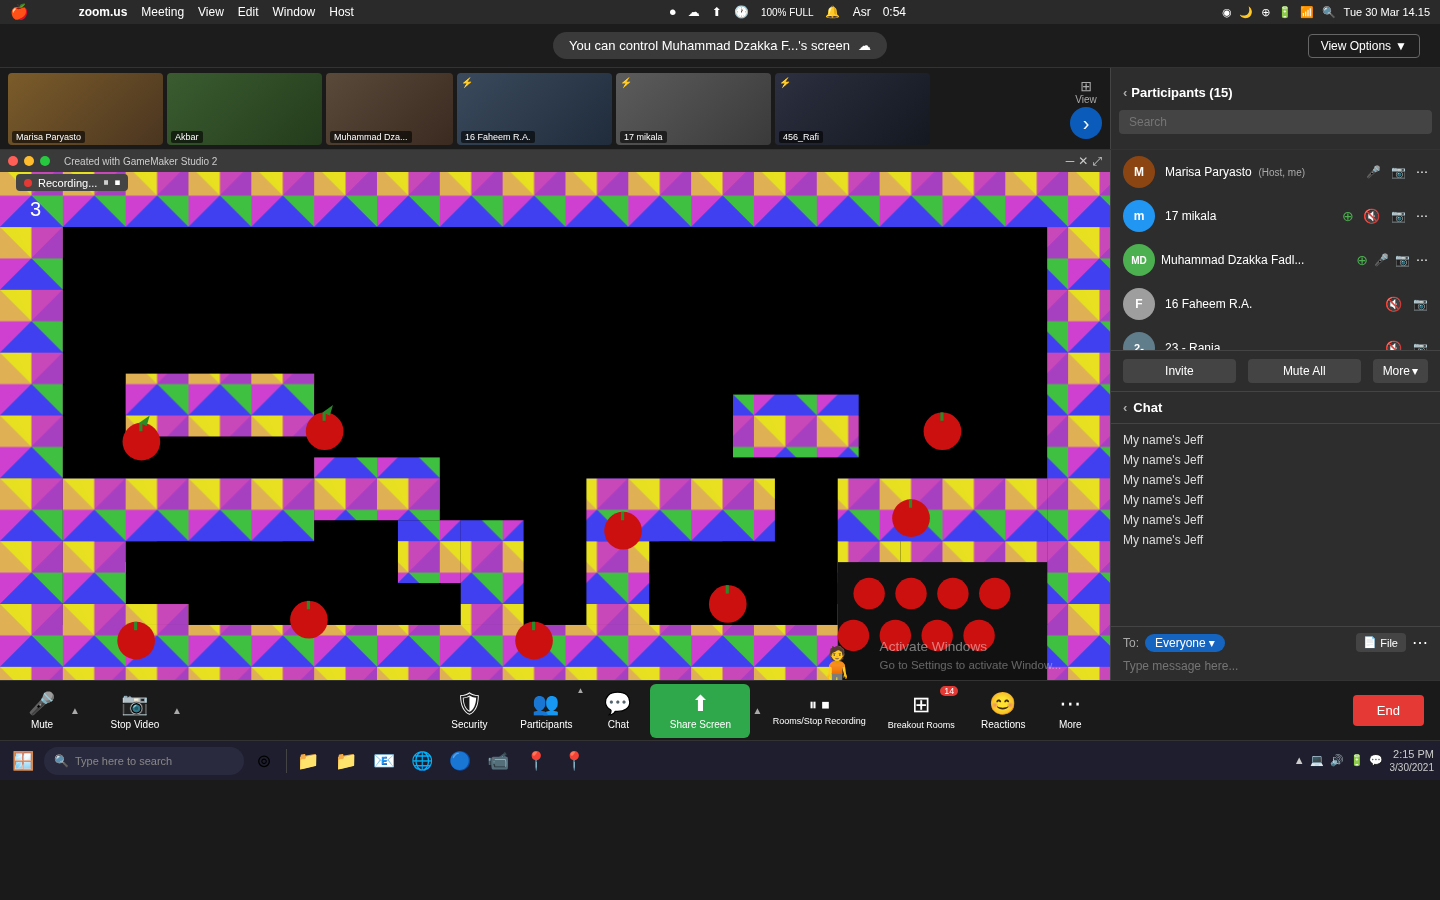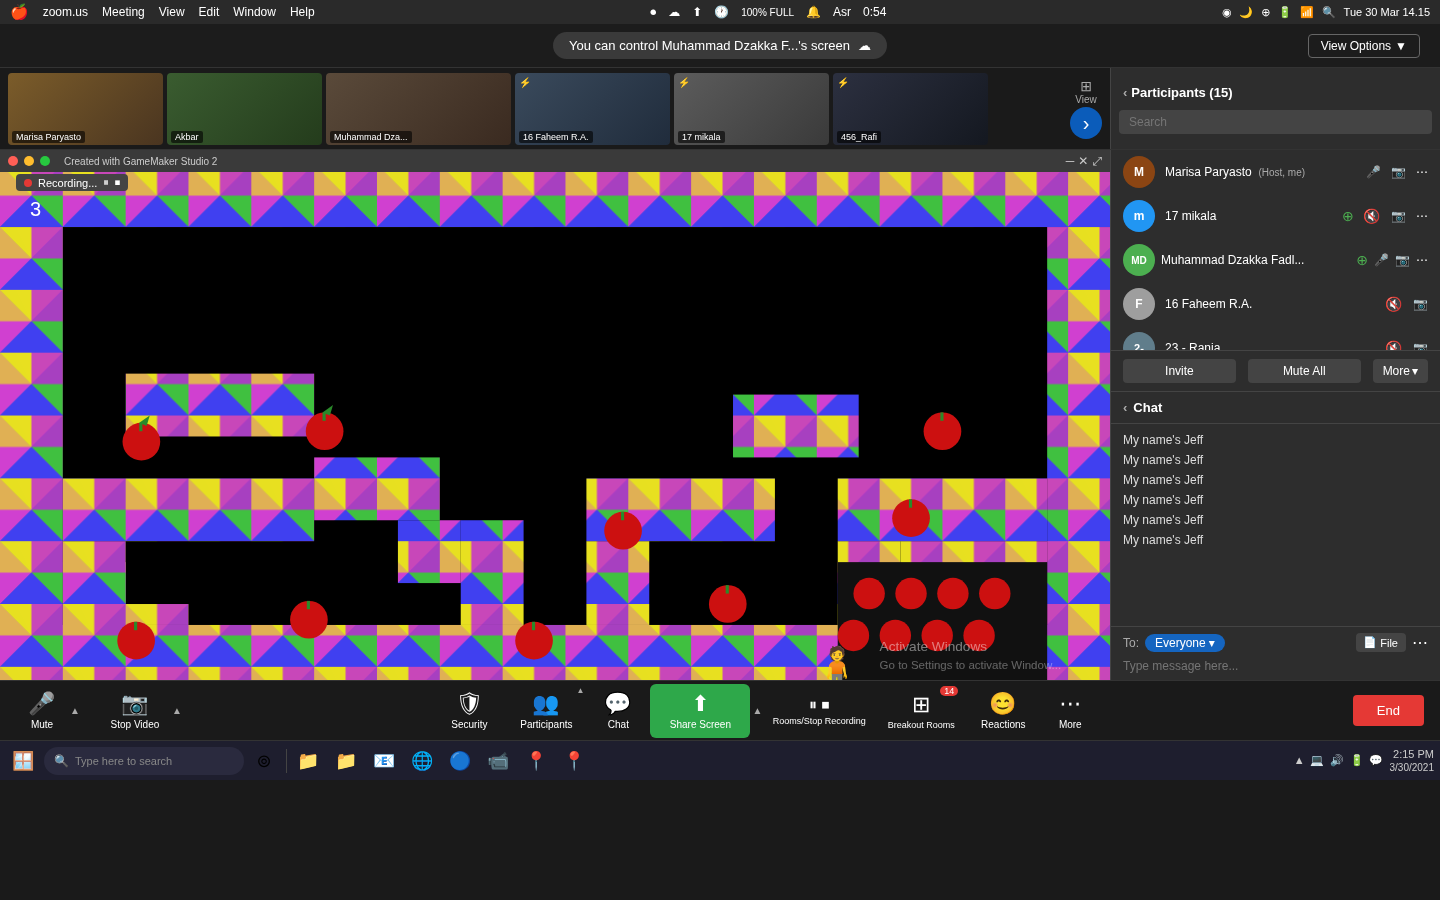--- a/index.html
+++ b/index.html
@@ -3,26 +3,26 @@
   <meta charset="utf-8">
   <style>
     * { margin: 0; padding: 0; box-sizing: border-box; }
     body { width: 1440px; height: 900px; overflow: hidden; background: #1a1a1a; font-family: -apple-system, BlinkMacSystemFont, 'Helvetica Neue', sans-serif; }
   </style>
 </head>
 <body>
 
 <div style="width:1440px; height:24px; background:#2a2a2a; display:flex; align-items:center; padding:0 10px; font-size:12px; color:#fff; gap:14px;">
   <span style="font-size:15px;">🍎</span>
-  <span style="font-weight:400;">zoom.us</span>
+  <span style="font-weight:700;margin-left:36px;">zoom.us</span>
   <span>Meeting</span>
   <span>View</span>
   <span>Edit</span>
   <span>Window</span>
-  <span>Help</span>
+  <span>Host</span>
   <div style="flex:1; display:flex; justify-content:center; gap:12px; align-items:center;">
     <span>⏺</span>
     <span>☁</span>
     <span>⬆</span>
     <span>🕐</span>
     <span style="font-size:10px;">100% FULL</span>
     <span>🔔</span>
     <span>Asr</span>
     <span>0:54</span>
   </div>
@@ -51,21 +51,21 @@
 <div style="width:1440px; height:82px; display:flex; background:#1a1a1a; border-bottom:1px solid #333;">
 
   <div style="flex:1; display:flex; align-items:center; padding:4px 8px; gap:4px; overflow:hidden;">
 
     <div style="width:155px;height:72px;background:linear-gradient(135deg,#7B5C2A,#4a3520);border-radius:4px;position:relative;flex-shrink:0;">
       <div style="position:absolute;bottom:2px;left:4px;background:rgba(0,0,0,0.6);color:#fff;font-size:9px;padding:1px 4px;border-radius:2px;">Marisa Paryasto</div>
     </div>
     <div style="width:155px;height:72px;background:linear-gradient(135deg,#3A5C30,#243c1c);border-radius:4px;position:relative;flex-shrink:0;">
       <div style="position:absolute;bottom:2px;left:4px;background:rgba(0,0,0,0.6);color:#fff;font-size:9px;padding:1px 4px;border-radius:2px;">Akbar</div>
     </div>
-    <div style="width:185px;height:72px;background:linear-gradient(135deg,#5a4a3a,#3a2a20);border-radius:4px;position:relative;flex-shrink:0;">
+    <div style="width:127px;height:72px;background:linear-gradient(135deg,#5a4a3a,#3a2a20);border-radius:4px;position:relative;flex-shrink:0;">
       <div style="position:absolute;bottom:2px;left:4px;background:rgba(0,0,0,0.6);color:#fff;font-size:9px;padding:1px 4px;border-radius:2px;">Muhammad Dza...</div>
     </div>
     <div style="width:155px;height:72px;background:linear-gradient(135deg,#3a4a5c,#202c3c);border-radius:4px;position:relative;flex-shrink:0;">
       <div style="position:absolute;bottom:2px;left:4px;background:rgba(0,0,0,0.6);color:#fff;font-size:9px;padding:1px 4px;border-radius:2px;">16 Faheem R.A.</div>
       <div style="position:absolute;top:4px;left:4px;color:#f5a623;font-size:10px;">⚡</div>
     </div>
     <div style="width:155px;height:72px;background:linear-gradient(135deg,#5c5c5c,#3a3a3a);border-radius:4px;position:relative;flex-shrink:0;">
       <div style="position:absolute;bottom:2px;left:4px;background:rgba(0,0,0,0.6);color:#fff;font-size:9px;padding:1px 4px;border-radius:2px;">17 mikala</div>
       <div style="position:absolute;top:4px;left:4px;color:#f5a623;font-size:10px;">⚡</div>
     </div>

